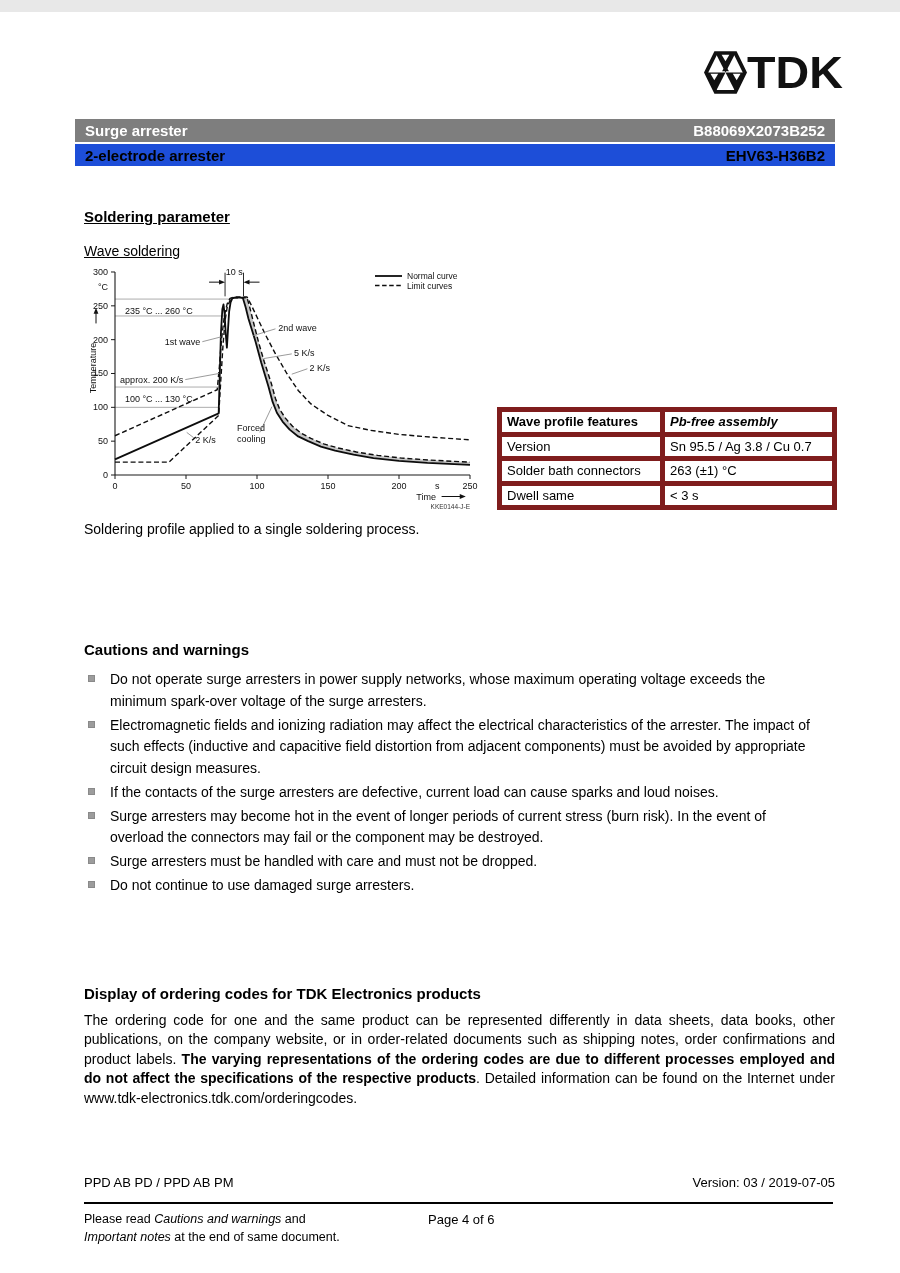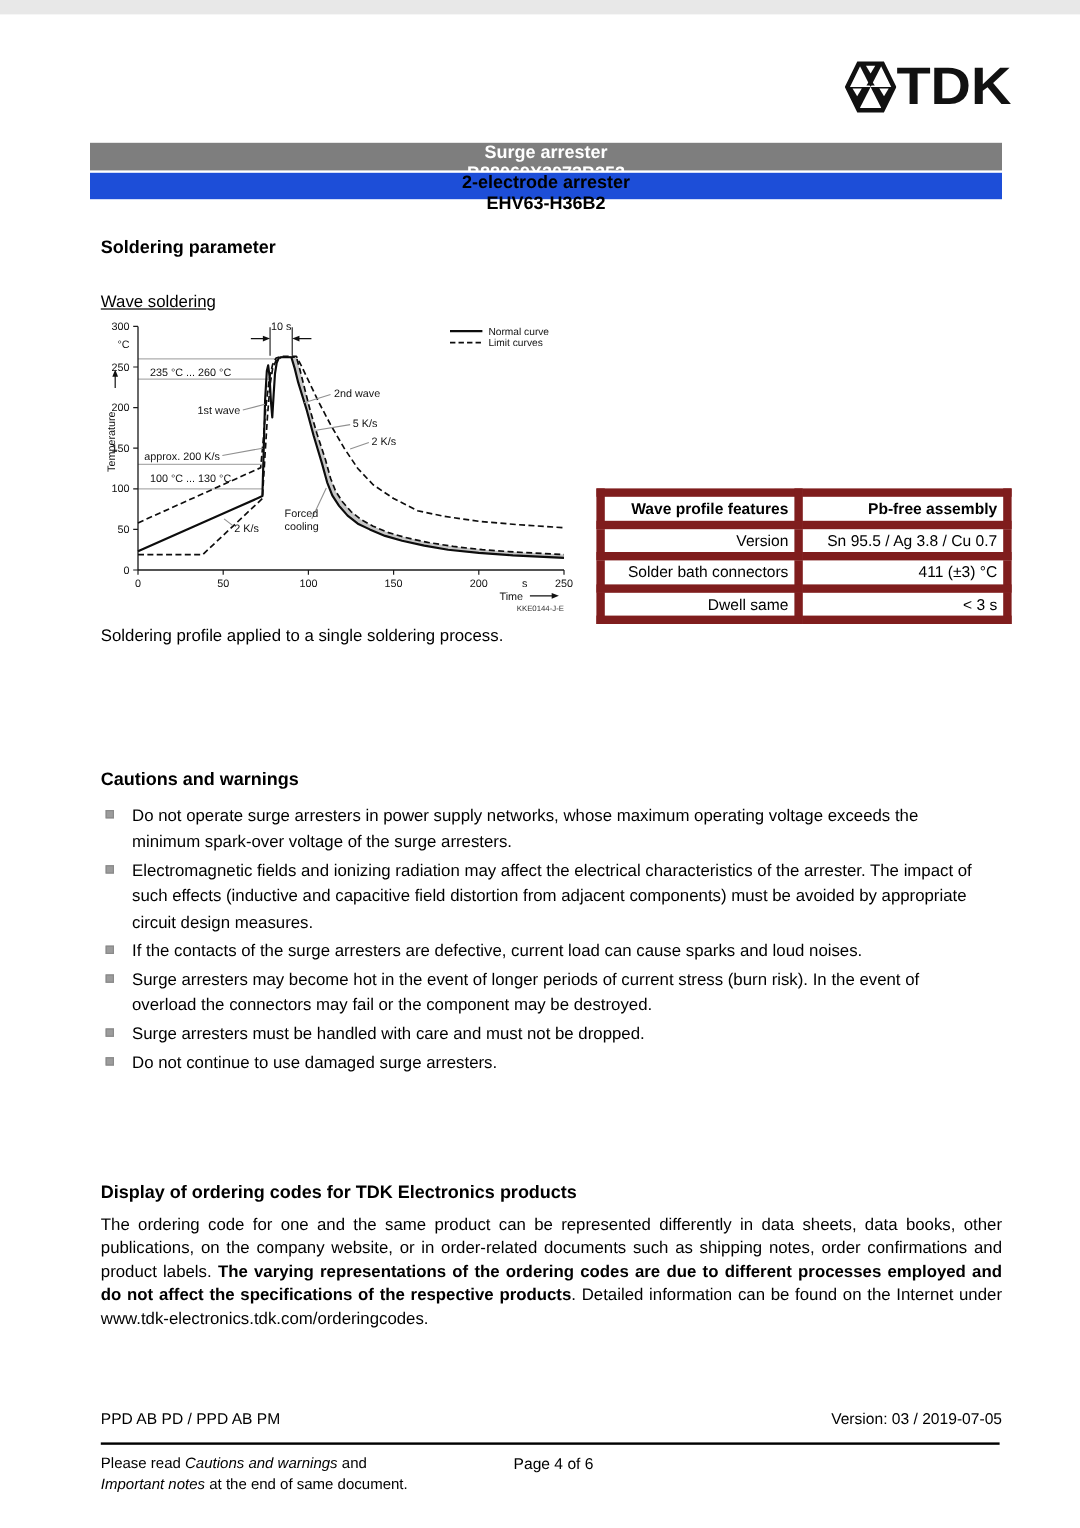--- a/index.html
+++ b/index.html
@@ -6,33 +6,33 @@
   #page{position:relative;width:900px;height:1273px;background:#ffffff;margin:12px auto;
         font-family:"Liberation Sans",sans-serif;color:#000;overflow:hidden;}
   .abs{position:absolute;}
   
   .logo{left:704px;top:38px;display:flex;align-items:center;}
   .logo .emblem{width:43px;height:45px;}
   .logo .logotext{font-size:44px;font-weight:bold;letter-spacing:0px;color:#111;
                   transform:scaleX(1.06);transform-origin:left center;line-height:44px;}
   
   .bar{left:75px;width:760px;display:flex;justify-content:space-between;align-items:center;
-       box-sizing:border-box;padding:0 10px;font-weight:bold;font-size:15px;flex-direction:column;}
+       box-sizing:border-box;padding:0 10px;font-weight:bold;font-size:15px;}
   .bar1{top:107px;height:23px;}
   .bar2{top:132px;height:22px;}
   
   .h1{font-size:15px;font-weight:bold;}
   .sub-underline{font-size:14px;text-decoration:underline;}
   .body-text{font-size:14px;}
   
   .wtable{border-collapse:collapse;font-size:13px;}
-  .wtable th,.wtable td{border:7px solid #7f1d1d;padding:1px 5px;height:17.5px;text-align:right;
+  .wtable th,.wtable td{border:5px solid #7f1d1d;padding:1px 5px;height:17.5px;text-align:left;
                         font-weight:normal;white-space:nowrap;}
   .wtable th{font-weight:bold;}
-  .c1{width:148px;} .c2{width:157px;}
+  .c1{width:148px;} .c2{width:157px;font-style:italic;}
   
   ul.cautions{list-style:none;margin:0;padding:0;width:732px;}
   ul.cautions li{display:flex;margin-bottom:2.5px;}
   .sq{width:7px;height:7px;background:#9c9c9c;border:1px solid #8a8a8a;box-sizing:border-box;
       margin:6px 15px 0 4px;flex:none;}
   .btext{font-size:14px;line-height:21.5px;}
   
   .para{width:751px;font-size:14px;line-height:19.4px;text-align:justify;}
   .para .b{font-weight:bold;}
   
@@ -62,21 +62,21 @@
 
   <div class="abs bar bar1" id="bar1" style="background: rgb(126, 126, 126); color: rgb(255, 255, 255);">
     <span>Surge arrester</span>
     <span>B88069X2073B252</span>
   </div>
   <div class="abs bar bar2" id="bar2" style="background: #1d4ed8; color: rgb(0, 0, 0);">
     <span>2-electrode arrester</span>
     <span>EHV63-H36B2</span>
   </div>
 
-  <div class="abs h1" style="left:84px;top:186px;">Soldering parameter</div>
+  <div class="abs h1" style="left:84px;top:196px;text-decoration:underline;">Soldering parameter</div>
   <div class="abs sub-underline" style="left:84px;top:231px;">Wave soldering</div>
 
   <svg id="wave-chart" class="abs" style="left:84px;top:252px;" width="400" height="252" viewBox="0 0 400 252">
       <polygon points="158.8,33.71245999999999 161.64,43.18584000000001 164.48,54.68923000000001 171.57999999999998,77.69601 177.26,98.67278 184.35999999999999,122.35623 188.62,137.91964000000002 192.88,148.74636 198.56,157.54307 205.66,165.66311000000002 214.17999999999998,172.42981 224.12,177.16649999999998 236.89999999999998,182.57986 251.1,186.63988 269.56,190.6999 289.44,194.08325 315,196.78993 343.4,198.81994 386,200.84995 386,198.14327 346.24,196.11326 317.84,194.08325 293.7,191.37657000000002 272.4,187.99322 253.94,183.9332 239.73999999999998,179.87318 226.95999999999998,174.45982 217.01999999999998,169.04646 208.5,162.27976 201.39999999999998,154.15972 195.72,145.36301 191.45999999999998,134.53629 187.2,118.97288 180.1,97.31944 174.42,77.69601 168.73999999999998,55.36590000000001 165.9,43.862510000000015 163.06,33.71245999999999" fill="#c6c6c6" stroke="none"></polygon>
       <line x1="31" y1="143.333" x2="134.66" y2="143.333" stroke="#adadad" stroke-width="1"></line>
       <line x1="31" y1="123.0329" x2="134.66" y2="123.0329" stroke="#adadad" stroke-width="1"></line>
       <line x1="31" y1="51.98255" x2="141.05" y2="51.98255" stroke="#adadad" stroke-width="1"></line>
       <line x1="31" y1="35.065799999999996" x2="148.14999999999998" y2="35.065799999999996" stroke="#adadad" stroke-width="1"></line>
       <line x1="31" y1="211" x2="386" y2="211" stroke="#1a1a1a" stroke-width="1.1"></line>
       <line x1="31" y1="211" x2="31" y2="7.998999999999995" stroke="#1a1a1a" stroke-width="1.1"></line>
@@ -153,21 +153,21 @@
         <tr>
       <th class="c1">Wave profile features</th>
       <th class="c2">Pb-free assembly</th>
     </tr>
     <tr>
       <td>Version</td>
       <td>Sn 95.5 / Ag 3.8 / Cu 0.7</td>
     </tr>
     <tr>
       <td>Solder bath connectors</td>
-      <td>411 (±3) °C</td>
+      <td>263 (±1) °C</td>
     </tr>
     <tr>
       <td>Dwell same</td>
       <td>&lt; 3 s</td>
     </tr>
   </tbody>
     </table>
 
   <div class="abs body-text" style="left:84px;top:509px;">Soldering profile applied to a single soldering process.</div>
 

